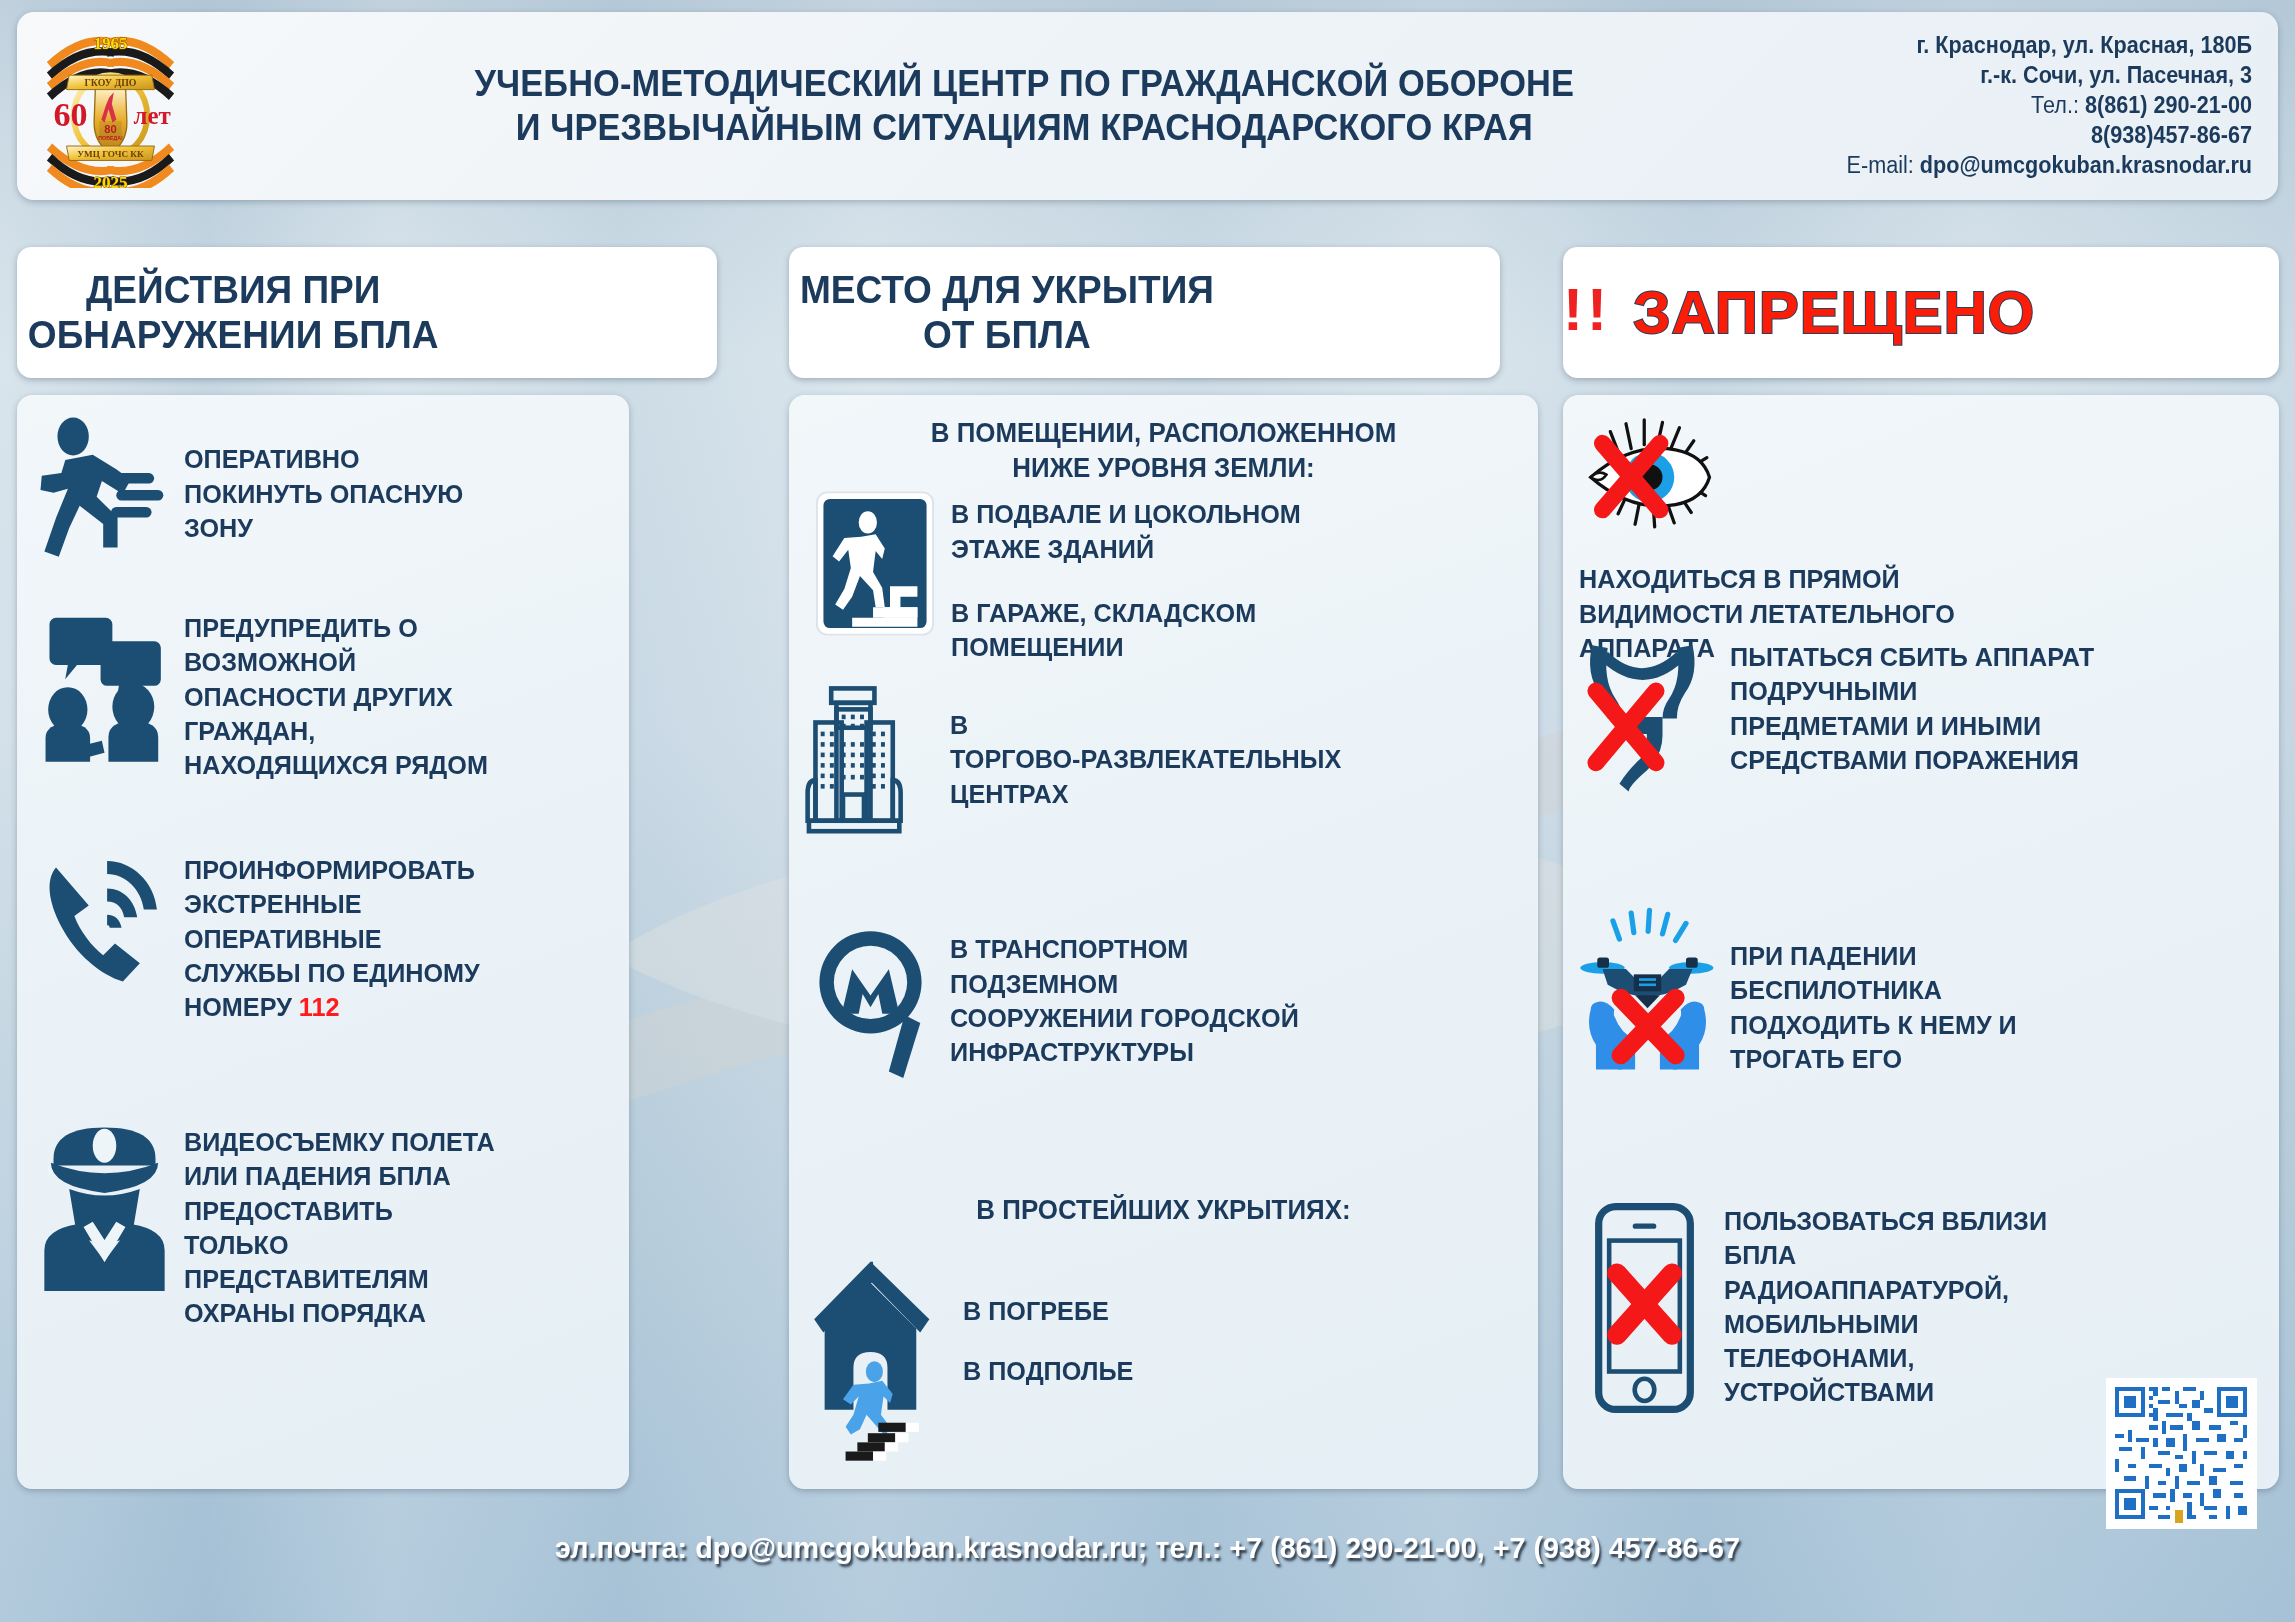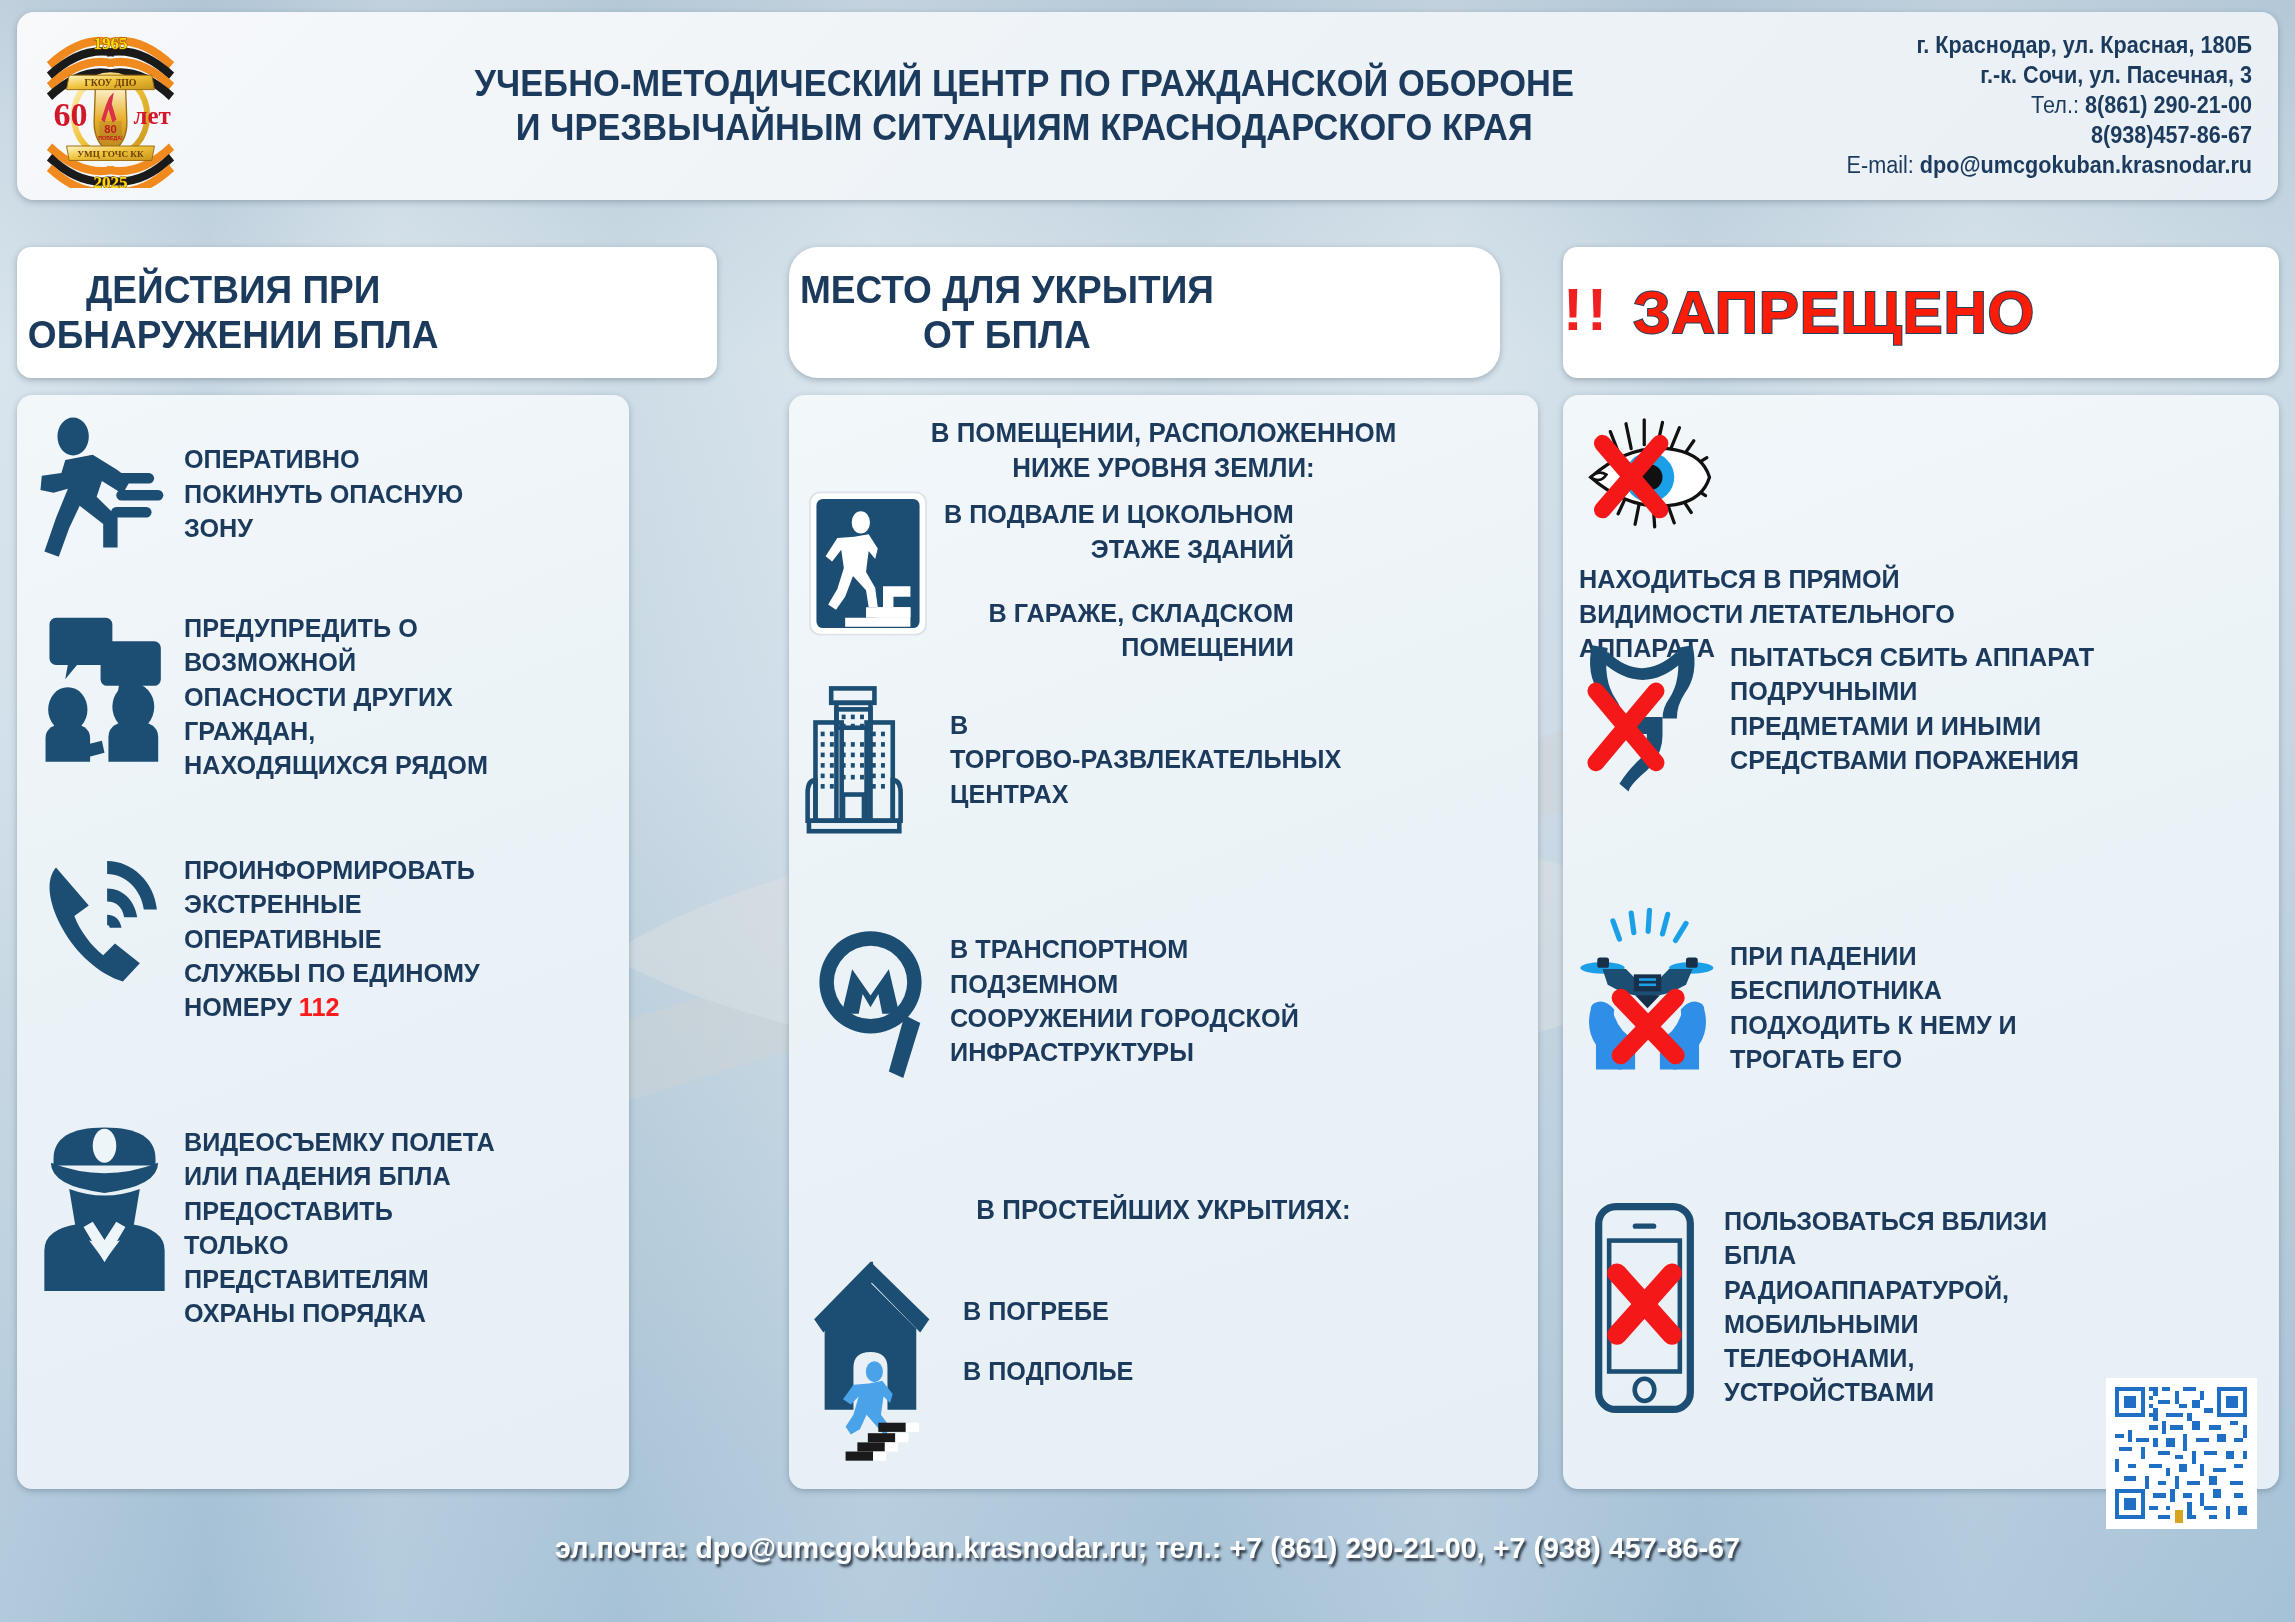--- a/index.html
+++ b/index.html
@@ -95,21 +95,21 @@
   }
   .title-card .tc-text {
     color: #1b3a5c;
     font-weight: bold;
     font-size: 39px;
     line-height: 1.13;
     transform: scaleX(.95);
   }
 
   #title-left  { left: 17px;   top: 247px; width: 700px; }
-  #title-mid   { left: 789px; top: 247px; width: 711px; border-radius: 29px; }
+  #title-mid   { left: 789px; top: 247px; width: 711px; }
   #title-right { left: 1563px; top: 247px; width: 716px; }
 
   .forbidden-row { display: flex; align-items: center; justify-content: center; gap: 26px; }
   .bangs {
     color: #ef2121; font-weight: bold; font-size: 60px; line-height: .8;
     letter-spacing: 3.9px; transform: translateY(-2.6px);
   }
   .forbidden-word {
     color: #fb1d07;
     font-weight: bold;
@@ -398,21 +398,21 @@
   </div>
 </div>
 
 <div class="panel" id="panel-mid">
 
   <div class="sub-head" style="left:0; top:21px; width:749px;">
     <div>В ПОМЕЩЕНИИ, РАСПОЛОЖЕННОМ</div>
     <div>НИЖЕ УРОВНЯ ЗЕМЛИ:</div>
   </div>
 
-  <div class="item" style="left:17px; top:93px; width:720px;text-align:right;">
+  <div class="item" style="left:24px; top:93px; width:720px;">
     <div class="icon">
       <svg width="124" height="151" viewBox="0 0 190 230">
         <rect x="6" y="6" width="178" height="218" rx="16" fill="#ffffff" stroke="#dde4e9" stroke-width="3"></rect>
         <rect x="16" y="16" width="158" height="198" rx="10" fill="#1c4d73"></rect>
         <g fill="#ffffff">
           <ellipse cx="84" cy="52" rx="14" ry="17"></ellipse>
           <path d="M74 74 L96 70 L110 92 L106 108 L96 96 L92 128 L106 152 L110 182 L96 182 L92 156 L72 134 L60 166 L46 186 L34 178 L48 154 L58 122 L54 94 L40 112 L30 104 L48 76 Z"></path>
           <path d="M118 150 H160 V166 H134 V182 H160 V198 H108 V182 H118 Z"></path>
           <path d="M92 182 H160 V198 H92 Z"></path>
           <path d="M60 198 H160 V212 H60 Z"></path>

